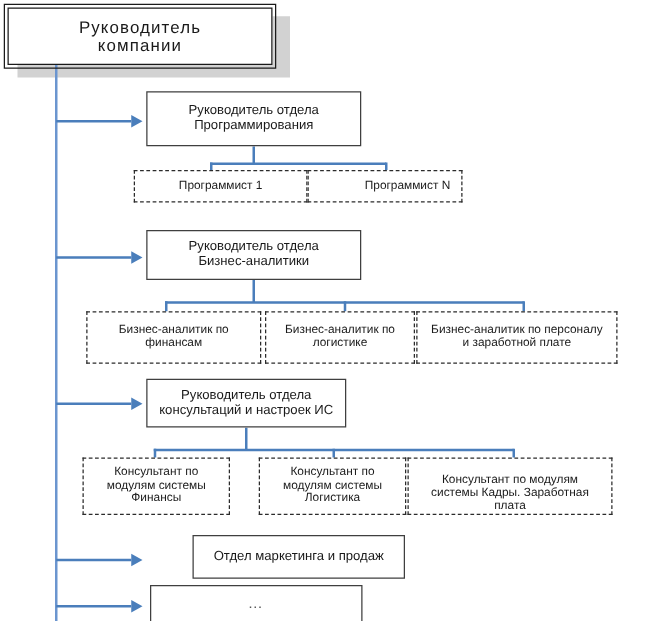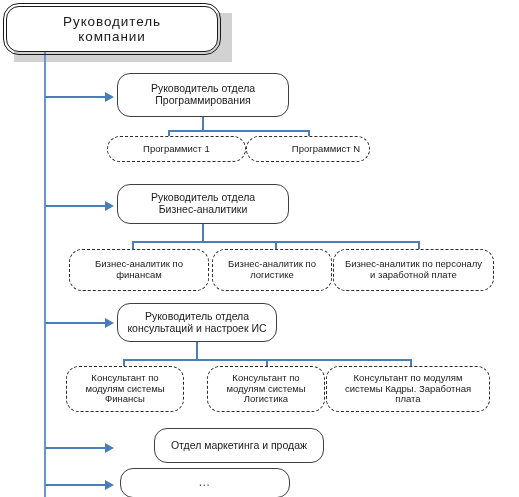--- a/index.html
+++ b/index.html
@@ -23,21 +23,20 @@
     position: absolute;
     box-sizing: border-box;
     background: #ffffff;
     display: flex;
     align-items: center;
     justify-content: center;
     text-align: center;
     color: #1a1a1a;
     line-height: 1.12;
     white-space: nowrap;
-    border-radius: 13px;
   }
   .box .txt {
     display: block;
     white-space: pre-line;
   }
 
   
   .box-root {
     border: 1.5px solid #1a1a1a;
     outline: 1.5px solid #1a1a1a;
@@ -161,21 +160,21 @@
   <div class="box box-dashed" style="left:66px; top:366px; width:118px; height:46px;">
     <span class="txt">Консультант по
 модулям системы
 Финансы</span>
   </div>
   <div class="box box-dashed" style="left:207px; top:366px; width:118px; height:46px;">
     <span class="txt">Консультант по
 модулям системы
 Логистика</span>
   </div>
-  <div class="box box-dashed" style="left:326px; top:366px; width:164px; height:46px;">
+  <div class="box box-dashed" style="left:326px; top:366px; width:164px; height:46px;align-items:flex-end;">
     <span class="txt">Консультант по модулям
 системы Кадры. Заработная
 плата</span>
   </div>
 
   <div class="conn conn-h" style="left:45px; top:447px; width:60px; height:1.6px;"></div>
   <div class="arrow" style="left:105px; top:443px;"></div>
 
   <div class="box box-solid" style="left:120px; top:428px; width:170px; height:35px;margin-left:34px;">
     <span class="txt">Отдел маркетинга и продаж</span>

